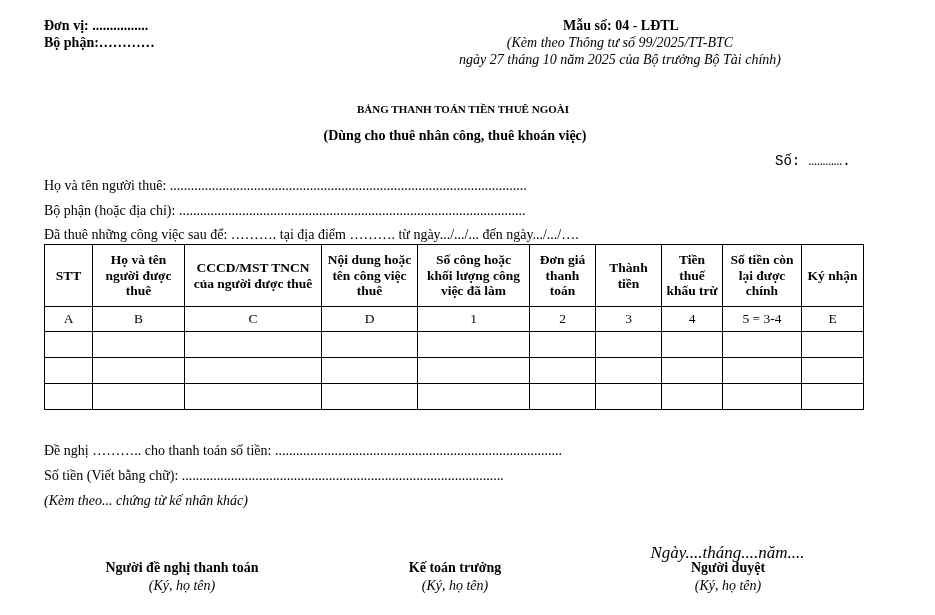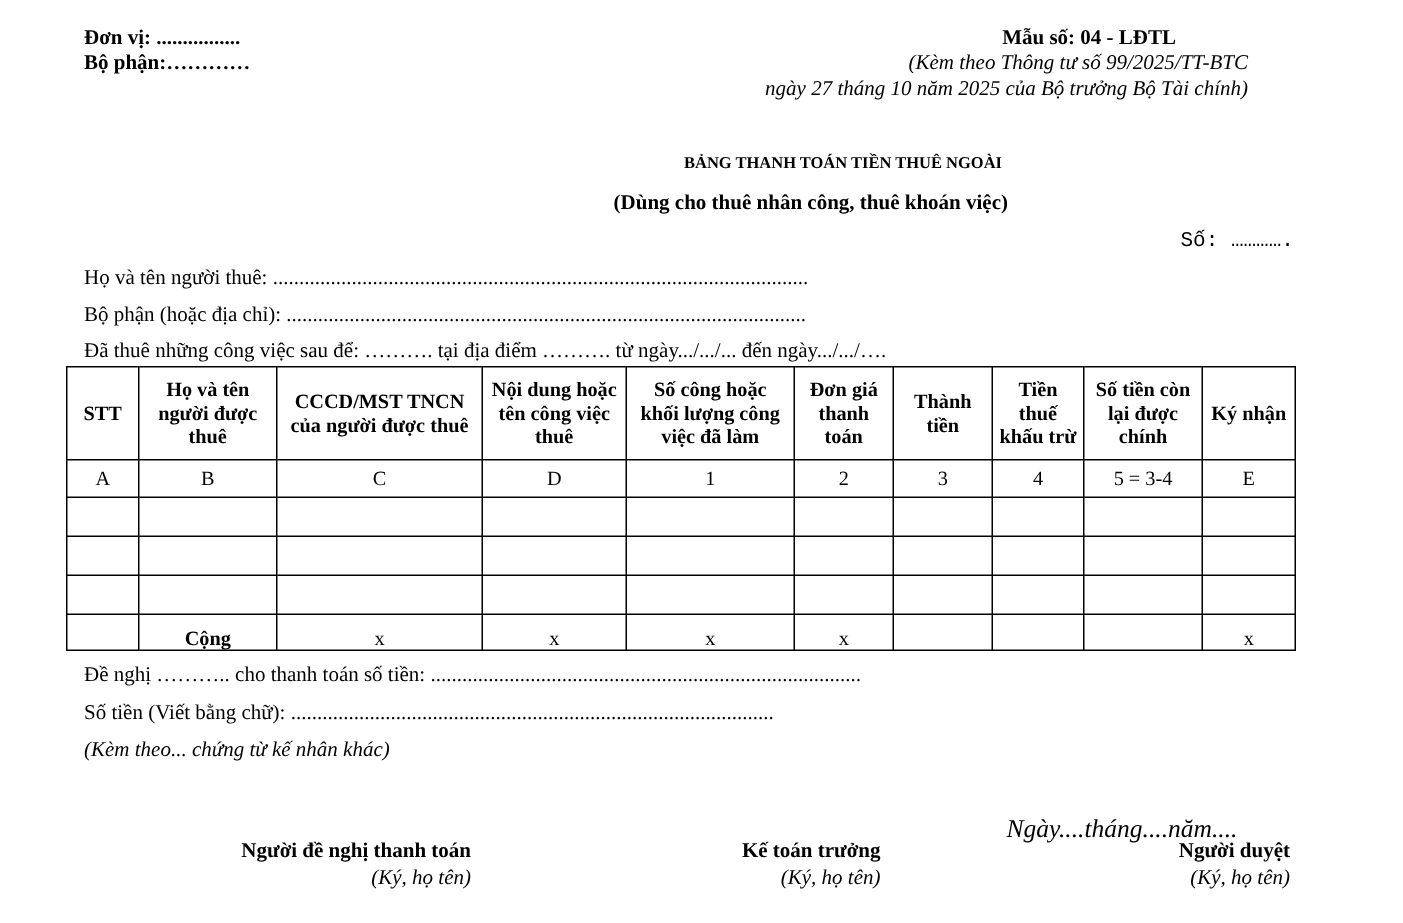--- a/index.html
+++ b/index.html
@@ -1,22 +1,22 @@
 <!DOCTYPE html>
 <html><head>
   <meta charset="utf-8">
   <style>
     html, body { margin:0; padding:0; background:#ffffff; }
     body { width:935px; height:615px; position:relative; overflow:hidden;
            font-family:"Liberation Serif", "DejaVu Serif", serif; color:#000; }
     .abs { position:absolute; white-space:nowrap; }
     .b { font-weight:bold; }
     .i { font-style:italic; }
-    .c { text-align:right; }
-    .f14 { font-size:14px;margin-left:12px; }
+    .c { text-align:center; }
+    .f14 { font-size:14px; }
     .f13 { font-size:17px; }
     table.grid { position:absolute; left:44px; top:244px; border-collapse:collapse;
                  font-family:"Liberation Serif", "DejaVu Serif", serif; }
     table.grid td { border:1px solid #000; padding:0; text-align:center; vertical-align:middle;
                     font-size:13.5px; line-height:15.5px; }
     table.grid tr.hdr td { font-weight:bold; height:61px; }
     table.grid tr.idx td { height:24px; font-size:13.5px; }
     table.grid tr.row td { height:25px; }
     table.grid tr.sum td { height:23px; vertical-align:bottom; line-height:14px; padding-bottom:0; }
     table.grid tr.sum td.sumlabel { font-weight:bold; }
@@ -106,32 +106,20 @@
     <td></td>
     <td></td>
     <td></td>
     <td></td>
     <td></td>
     <td></td>
     <td></td>
     <td></td>
     <td></td>
   </tr>
-  <tr class="sum">
-    <td></td>
-    <td class="sumlabel">Cộng</td>
-    <td>x</td>
-    <td>x</td>
-    <td>x</td>
-    <td>x</td>
-    <td></td>
-    <td></td>
-    <td></td>
-    <td>x</td>
-  </tr>
 </tbody>
   </table>
 
 <div class="abs f14" style="left:44px; top:443px;">Đề nghị ……….. cho thanh toán số tiền:  ..................................................................................</div>
 <div class="abs f14" style="left:44px; top:468px;">Số tiền (Viết bằng chữ):  ............................................................................................</div>
 <div class="abs i f14" style="left:44px; top:493px;">(Kèm theo... chứng từ kế nhân khác)</div>
 
 <div class="abs i f13 c" style="left:630px; width:195px; top:543px;">Ngày....tháng....năm....</div>
 
 <div class="abs b f14 c" style="left:62px; width:240px; top:560px;">Người đề nghị thanh toán</div>

